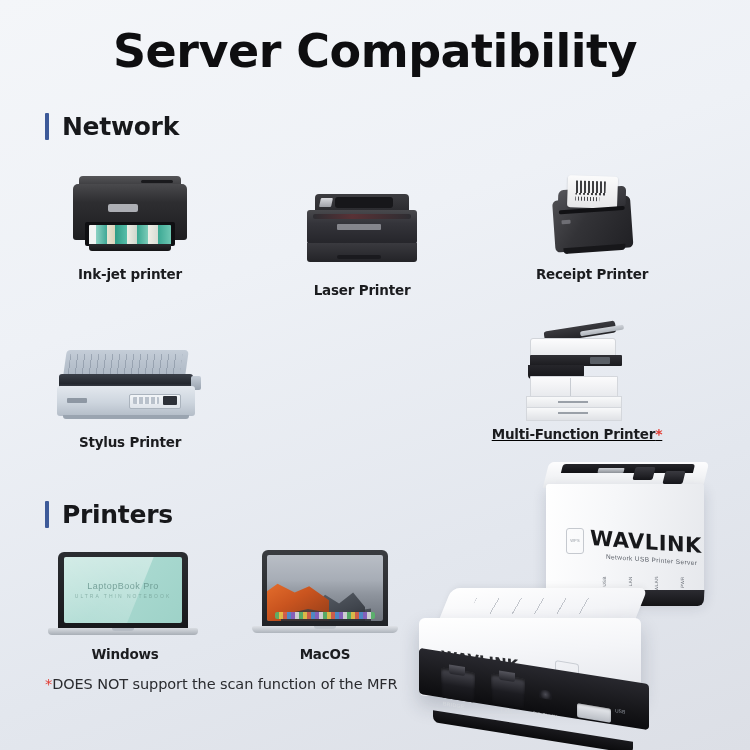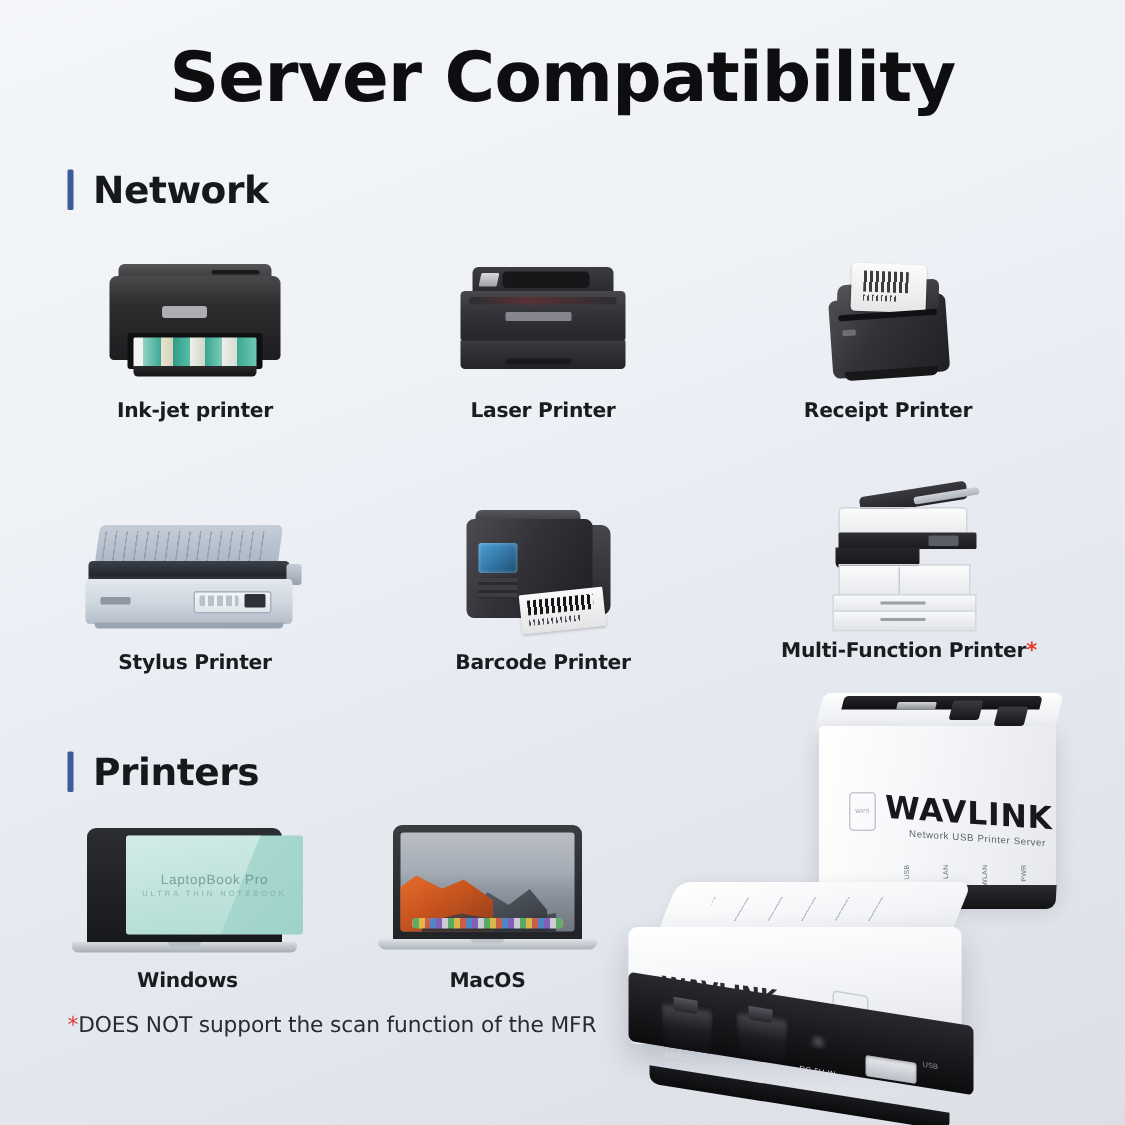--- a/index.html
+++ b/index.html
@@ -150,21 +150,21 @@
     background:linear-gradient(180deg,#f8f9fa,#e2e4e8);border:1px solid #d4d7dc;}
   .mf-d2{position:absolute;left:34px;top:87px;width:94px;height:12px;
     background:linear-gradient(180deg,#f8f9fa,#e0e2e6);border:1px solid #d4d7dc;}
   .mf-h1{position:absolute;left:66px;top:81px;width:30px;height:2px;background:#9aa0a8;}
   .mf-h2{position:absolute;left:66px;top:92px;width:30px;height:2px;background:#9aa0a8;}
   .mf-seam{position:absolute;left:78px;top:58px;width:1px;height:18px;background:#c8ccd2;}
   
   .win-bez{position:absolute;left:18px;top:12px;width:130px;height:78px;
     background:linear-gradient(180deg,#2b2d31,#17181b);border-radius:6px 6px 2px 2px;}
   .win-scr{position:absolute;left:24px;top:17px;width:118px;height:66px;
-    background:linear-gradient(135deg,#bfe3dc 0%,#a9d9d0 45%,#9ed2c8 100%);border-radius:2px;overflow:hidden;margin-left:20px;}
+    background:linear-gradient(135deg,#bfe3dc 0%,#a9d9d0 45%,#9ed2c8 100%);border-radius:2px;overflow:hidden;}
   .win-gloss{position:absolute;left:-20px;top:-30px;width:90px;height:140px;
     background:linear-gradient(180deg,rgba(255,255,255,.45),rgba(255,255,255,0));transform:rotate(22deg);}
   .win-txt{position:absolute;left:0;right:0;top:24px;text-align:center;
     font-size:9px;color:#5e8c84;letter-spacing:.5px;opacity:.75;
     font-family:"Liberation Sans",sans-serif;}
   .win-sub{position:absolute;left:0;right:0;top:36px;text-align:center;
     font-size:5px;color:#6d998f;letter-spacing:2px;opacity:.65;}
   .win-base{position:absolute;left:8px;top:88px;width:150px;height:7px;
     background:linear-gradient(180deg,#d8dce1,#a8aeb6);border-radius:2px 2px 4px 4px;}
   .win-notch{position:absolute;left:72px;top:88px;width:22px;height:3px;background:#b6bcc4;border-radius:0 0 3px 3px;}
@@ -282,21 +282,21 @@
       <div class="ij-body"></div>
         <div class="ij-logo"></div>
       <div class="ij-tray">
           <div class="ij-photo"></div>
         </div>
       <div class="ij-base"></div>
     </div>
     <div class="cap">Ink-jet printer</div>
   </div>
 
-  <div class="tile" style="left:272px;top:160px;">
+  <div class="tile" style="left:272px;top:176px;">
     <div class="art">
       <div class="ls-top"></div>
         <div class="ls-well"></div>
         <div class="ls-stack"></div>
       <div class="ls-body"></div>
         <div class="ls-strip"></div>
         <div class="ls-logo"></div>
       <div class="ls-tray"></div>
         <div class="ls-handle"></div>
     </div>
@@ -329,36 +329,22 @@
       <div class="st-body"></div>
         <div class="st-panel"></div>
       <div class="st-kb"></div>
         <div class="st-lcd"></div>
       <div class="st-logo"></div>
         <div class="st-feet"></div>
     </div>
     <div class="cap">Stylus Printer</div>
   </div>
 
-  <div class="tile" style="left:272px;top:328px;">
-    <div class="art">
-      <div class="bc-top"></div>
-        <div class="bc-side"></div>
-        <div class="bc-body"></div>
-      <div class="bc-lcd"></div>
-        <div class="bc-btns"></div>
-      <div class="bc-label">
-          <div class="bc-bars"></div>
-          <div class="bc-txt"></div>
-        </div>
-    </div>
-    <div class="cap">Barcode Printer</div>
-  </div>
-
-  <div class="tile" style="left:496px;top:320px;width:220px;">
+
+  <div class="tile" style="left:467px;top:320px;width:220px;text-decoration:underline;">
     <div class="art" style="width:170px;">
       <div class="mf-feed"></div>
         <div class="mf-tray"></div>
       <div class="mf-scan"></div>
         <div class="mf-panel"></div>
         <div class="mf-pscr"></div>
       <div class="mf-out"></div>
         <div class="mf-body"></div>
         <div class="mf-seam"></div>
       <div class="mf-d1"></div>

